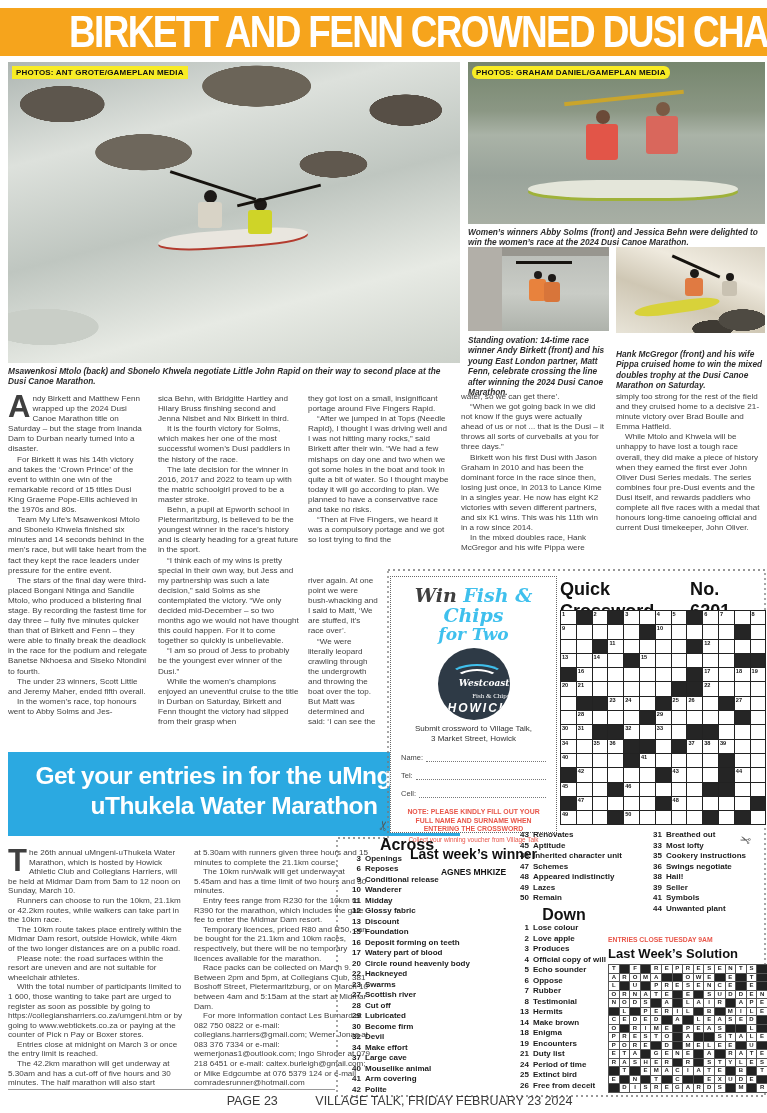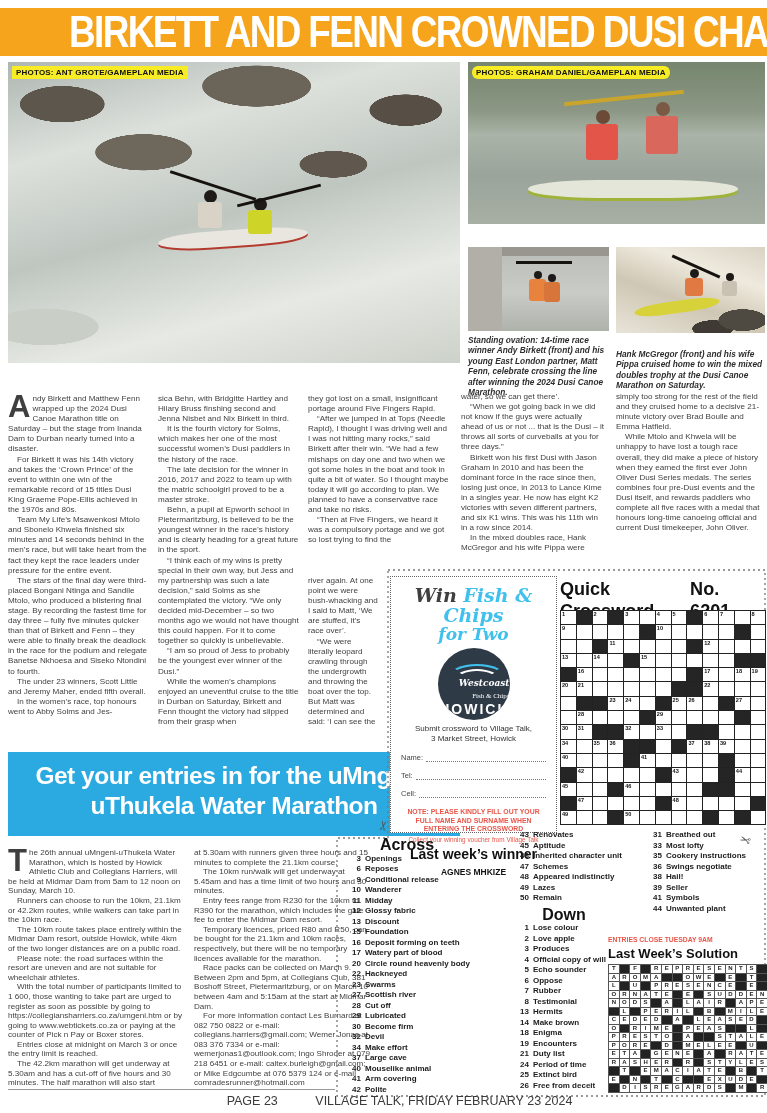--- a/index.html
+++ b/index.html
@@ -66,21 +66,21 @@
   #promoline1{margin-top:8px;font-size:19px;line-height:20px;}
   #promoline2{font-size:17px;line-height:18px;}
   .cyan{color:#3FC0ED;}
   #logo{width:72px;height:72px;margin:5px auto 4px auto;border-radius:50%;background:#2E3A46;
         color:#fff;position:relative;overflow:hidden;text-align:right;}
   .wave{position:absolute;border:solid transparent;border-top:2px solid #3FC0ED;border-radius:50%;}
   #wave1{left:10px;top:16px;width:52px;height:22px;}
   #wave2{left:16px;top:21px;width:40px;height:18px;border-top-color:#fff;}
   #logoname{position:absolute;top:30px;width:100%;font-size:9px;}
   #logofc{position:absolute;top:44px;width:100%;font-size:7px;font-family:"Liberation Serif",serif;}
-  #logotown{position:absolute;top:53px;width:100%;font-size:14px;font-weight:bold;letter-spacing:2px;}
+  #logotown{position:absolute;top:53px;width:100%;font-size:12px;font-weight:bold;letter-spacing:2px;font-style:italic;}
   #submit{font-size:8px;line-height:10px;color:#333;margin-top:2px;}
   .fieldline{display:flex;align-items:flex-end;margin:9px 10px 0 10px;font-size:7.5px;color:#444;}
   .fieldline .lead{flex:1;border-bottom:1px dotted #777;margin-left:3px;height:8px;}
   #rednote{margin-top:10px;font-size:6.9px;line-height:8.6px;font-weight:bold;color:#E8564A;}
   #redsmall{font-size:6.4px;color:#E8564A;margin-top:2px;}
   #winhead{font-size:14px;font-weight:bold;color:#111;margin-top:3px;}
   #winname{font-size:8.5px;font-weight:bold;color:#111;margin-top:5px;}
   #xtitle{left:560px;top:578px;width:205px;display:flex;justify-content:space-between;
           font-weight:bold;color:#111;font-size:19px;transform:scaleX(.95);transform-origin:left;}
   #xgrid{left:560px;top:610px;display:grid;grid-template-columns:repeat(13,14.8px);
@@ -120,30 +120,32 @@
   <div class="photo" id="photo1">
     <div class="boat" style="left:150px;top:168px;width:150px;height:16px;background:#e9e6df;transform:rotate(-4deg);box-shadow:0 2px 0 #b33b2e;"></div>
     <div class="head" style="left:196px;top:128px;width:13px;height:13px;"></div>
     <div class="vest" style="left:190px;top:140px;width:24px;height:26px;background:#d8d3c6;"></div>
     <div class="head" style="left:246px;top:136px;width:13px;height:13px;"></div>
     <div class="vest" style="left:240px;top:148px;width:24px;height:24px;background:#cfd428;"></div>
     <div class="paddle" style="left:160px;top:122px;width:90px;height:3px;transform:rotate(18deg);"></div>
     <div class="paddle" style="left:228px;top:132px;width:86px;height:3px;transform:rotate(-14deg);"></div>
     <span class="credit" style="left:4px;top:4px;">PHOTOS: ANT GROTE/GAMEPLAN MEDIA</span>
   </div>
+  <div class="caption" id="cap1">Msawenkosi Mtolo (back) and Sbonelo Khwela negotiate Little John Rapid on their way to second place at the Dusi Canoe Marathon.</div>
 
   <div class="photo" id="photo2">
     <div class="head" style="left:128px;top:48px;width:14px;height:14px;background:#6b4a38;"></div>
     <div class="vest" style="left:118px;top:62px;width:32px;height:36px;background:#e25548;"></div>
     <div class="head" style="left:188px;top:40px;width:14px;height:14px;background:#7a5a44;"></div>
     <div class="vest" style="left:178px;top:54px;width:32px;height:38px;background:#d9675c;"></div>
     <div class="paddle" style="left:96px;top:34px;width:120px;height:4px;transform:rotate(-6deg);background:#caa52c;"></div>
     <div class="boat" style="left:60px;top:118px;width:210px;height:18px;background:#e4e6da;box-shadow:0 3px 0 #9fb23a;"></div>
     <span class="credit" style="left:4px;top:4px;border-radius:6px;">PHOTOS: GRAHAM DANIEL/GAMEPLAN MEDIA</span>
   </div>
+  <div class="caption" id="cap2">Women’s winners Abby Solms (front) and Jessica Behn were delighted to win the women’s race at the 2024 Dusi Canoe Marathon.</div>
 
   <div class="photo" id="photo3">
     <div class="pillar" style="left:0;top:0;width:34px;height:84px;"></div>
     <div class="pillar" style="left:34px;top:0;width:107px;height:9px;background:#98968f;"></div>
     <div class="head" style="left:66px;top:24px;width:8px;height:8px;"></div>
     <div class="vest" style="left:61px;top:32px;width:17px;height:22px;background:#e8823d;"></div>
     <div class="head" style="left:80px;top:27px;width:8px;height:8px;"></div>
     <div class="vest" style="left:76px;top:35px;width:16px;height:20px;background:#d8753a;"></div>
     <div class="paddle" style="left:48px;top:14px;width:56px;height:3px;"></div>
   </div>

